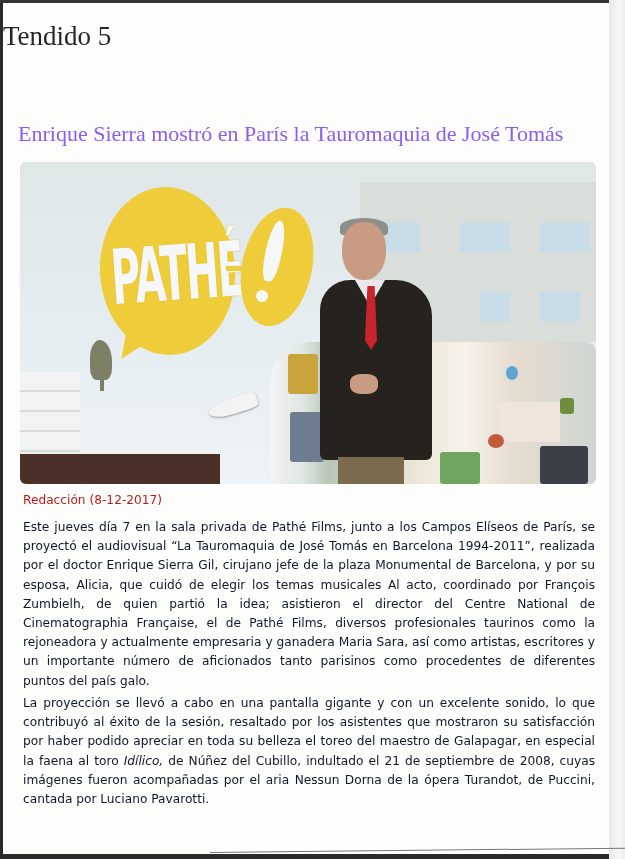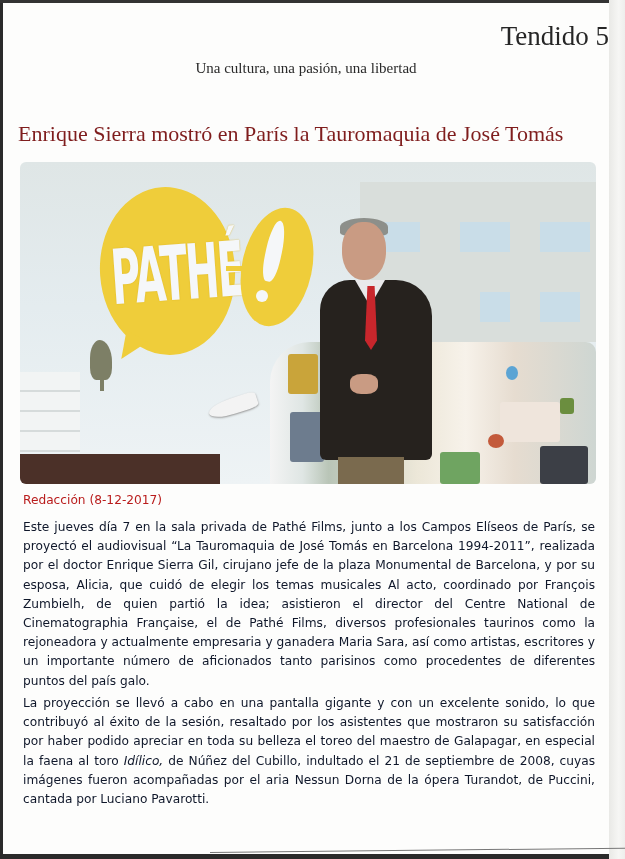--- a/index.html
+++ b/index.html
@@ -18,30 +18,30 @@
       background: linear-gradient(to right, #e9e9e6, #f6f6f4 60%, #eeeeec);
     }
     .top-shadow {
       position: absolute; left: 0; top: 0; width: 625px; height: 3px; background: #333;
     }
     .bottom-line {
       position: absolute; left: 210px; top: 852px; width: 415px; height: 1px;
       background: #777; transform: rotate(-0.6deg); transform-origin: left center;
     }
     .masthead-title {
-      position: absolute; left: 0; width: 606px; top: 18px; text-align: right;
+      position: absolute; left: 0; width: 606px; top: 18px; text-align: left;
       font-family: "Liberation Serif", serif; font-size: 27px; color: #262626;
     }
     .masthead-tagline {
       position: absolute; left: 0; width: 606px; top: 57px; text-align: center;
       font-family: "Liberation Serif", serif; font-size: 15px; color: #2a2a2a;
     }
     .headline {
       position: absolute; left: 15px; top: 118px; width: 590px;
-      font-family: "Liberation Serif", serif; font-size: 22px; color: #7f1d1d;
+      font-family: "Liberation Serif", serif; font-size: 22px; color: #8b5cf6;
       white-space: nowrap;
     }
     .photo {
       position: absolute; left: 17px; top: 159px; width: 576px; height: 322px;
       border-radius: 6px; overflow: hidden;
       background: linear-gradient(180deg, #dfe6e6 0%, #e4ecef 45%, #eef3f5 100%);
     }
     .photo .floor2 { position:absolute; left:0; bottom:0; width:200px; height:30px; background:#4b3028; }
     .photo .stairs { position:absolute; left:0; top:210px; width:60px; height:80px;
       background: repeating-linear-gradient(180deg,#f2f4f4 0 18px,#d6dbdb 18px 20px); }
@@ -134,21 +134,20 @@
     .p2 { top: 691px; }
     em { font-style: italic; }
   </style>
 </head>
 <body>
 
 <div class="top-shadow"></div>
 <div class="page">
 
   <div class="masthead-title">Tendido 5</div>
-  <div class="masthead-tagline">Una cultura, una pasión, una libertad</div>
 
   <div class="headline">Enrique Sierra mostró en París la Tauromaquia de José Tomás</div>
 
   <div class="photo">
     <div class="stairs"></div>
     <div class="floor2"></div>
     <div class="screen">
       <div class="win" style="left:20px;top:40px;width:40px;height:30px;"></div>
       <div class="win" style="left:100px;top:40px;width:50px;height:30px;"></div>
       <div class="win" style="left:180px;top:40px;width:50px;height:30px;"></div>

